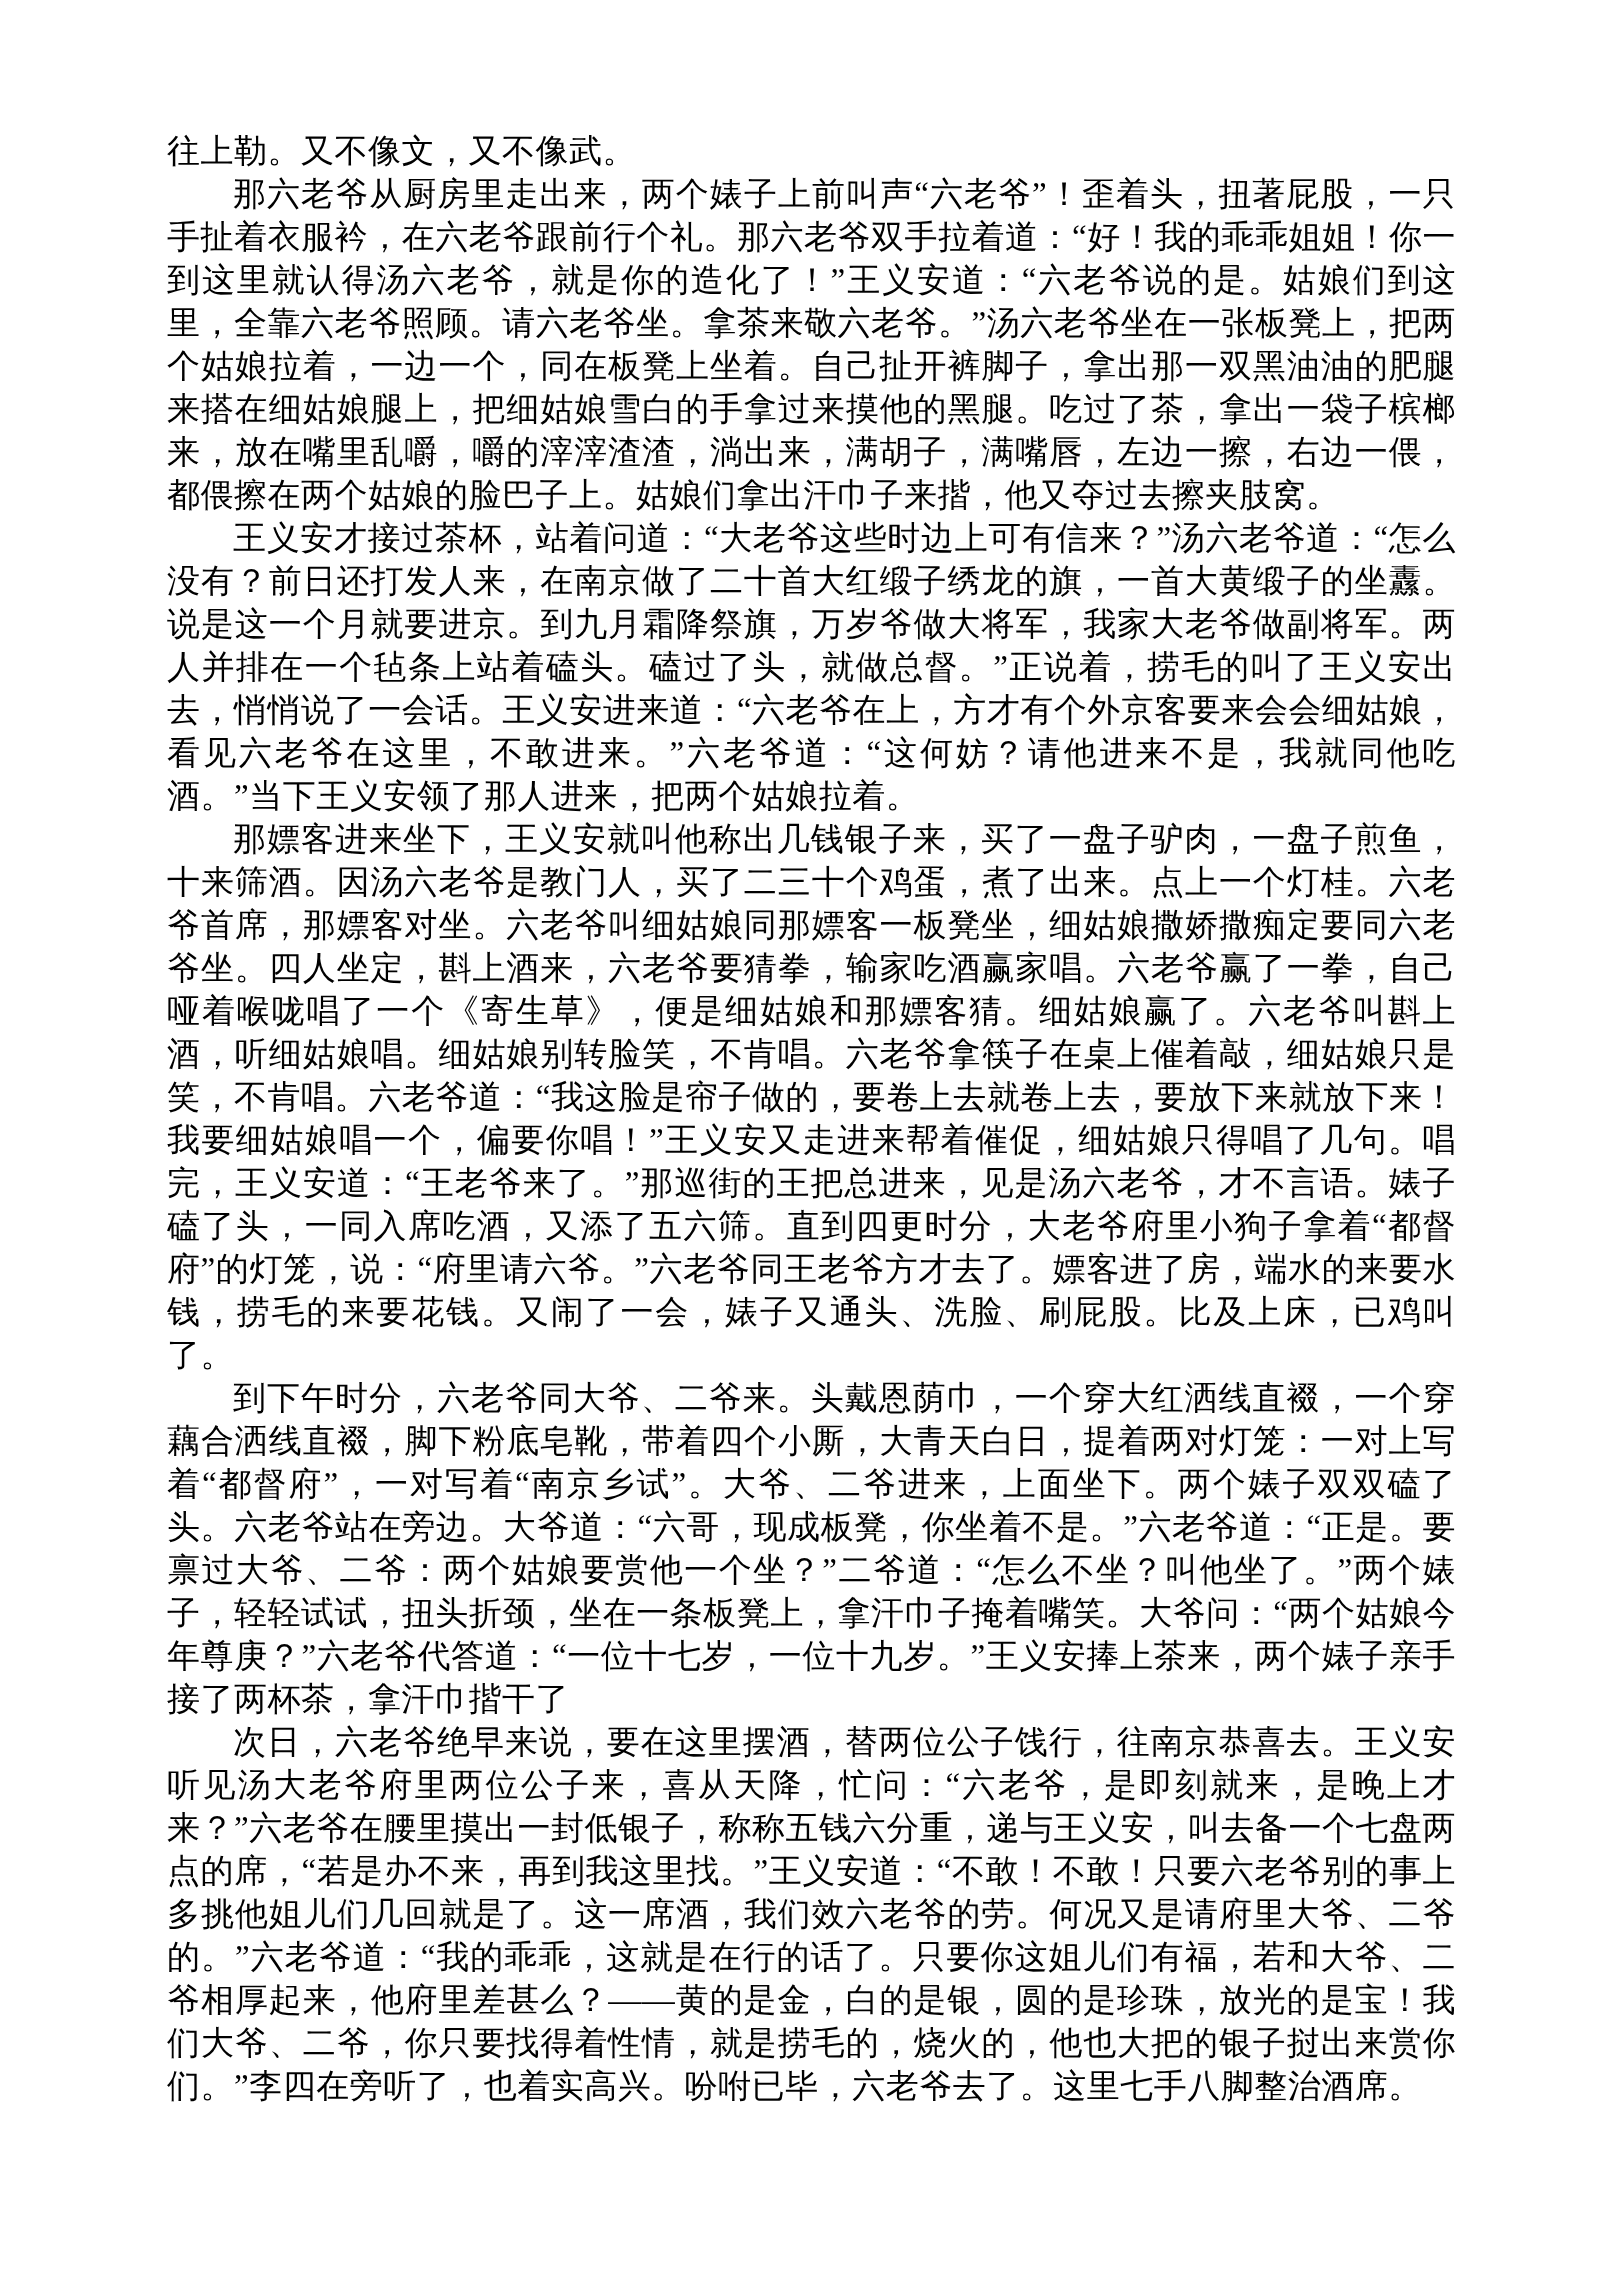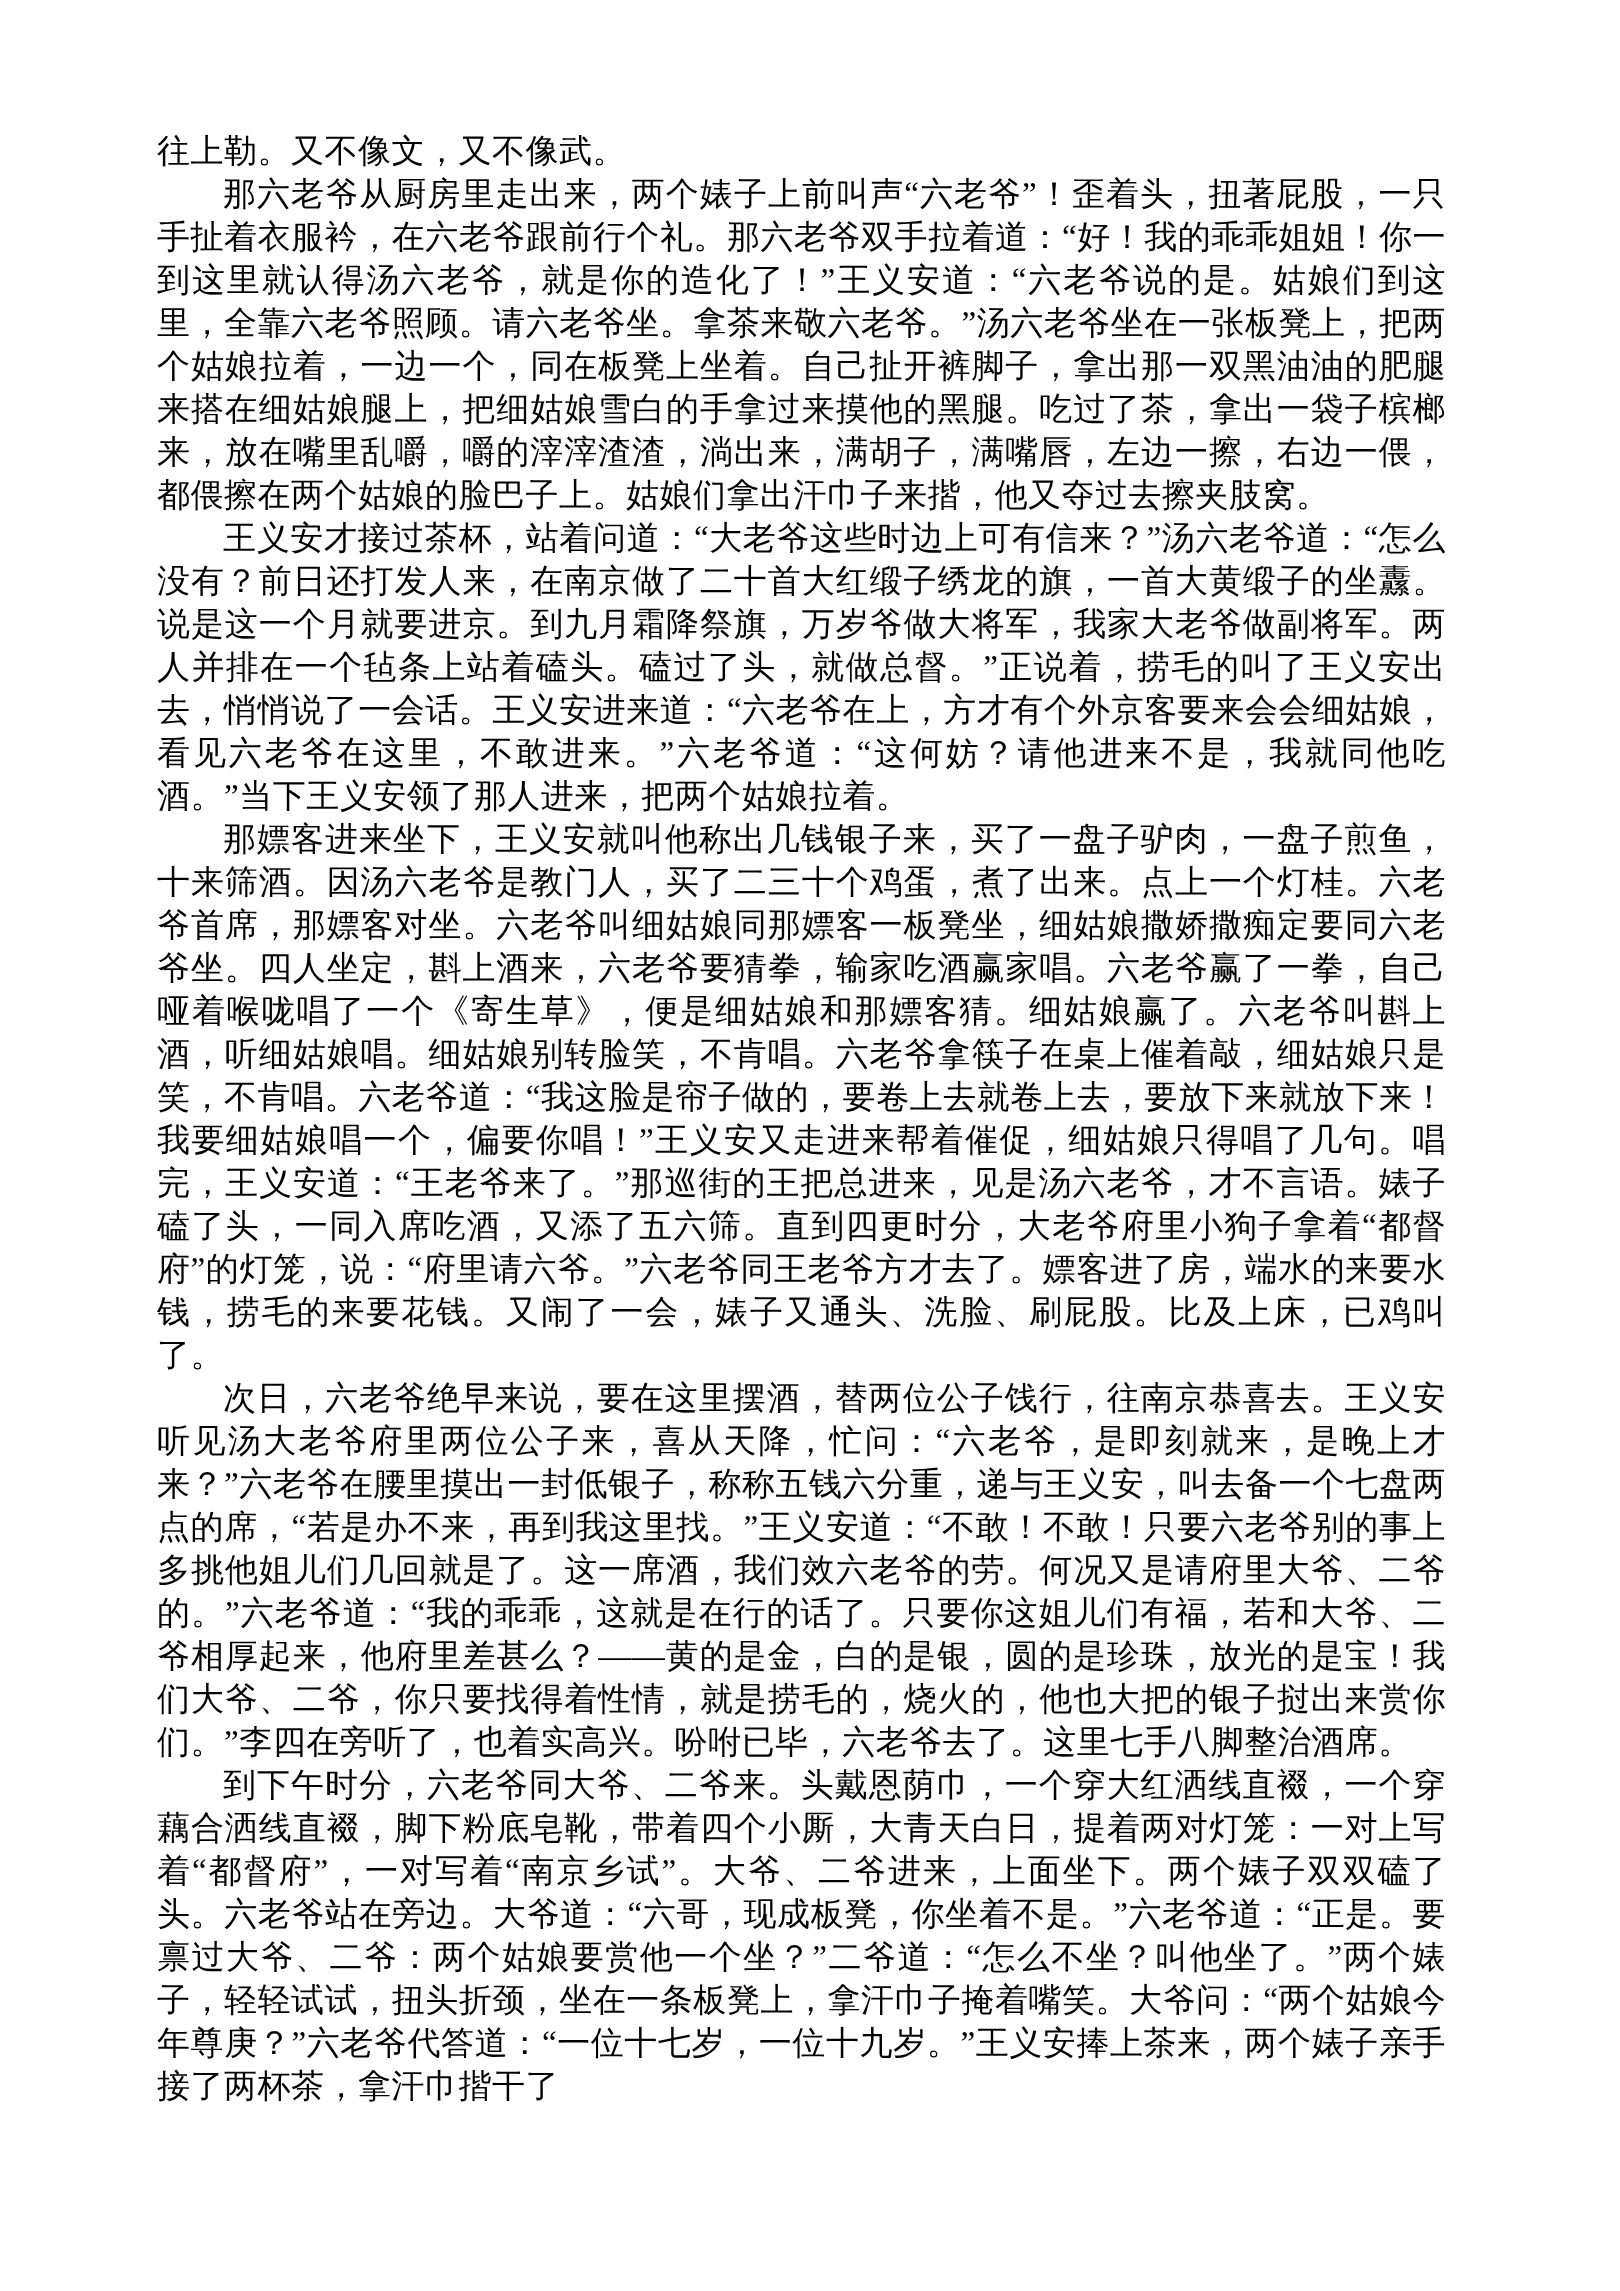--- a/index.html
+++ b/index.html
@@ -9,21 +9,21 @@
   }
   .page {
     position: relative;
     width: 1620px;
     height: 2292px;
     background: #ffffff;
     overflow: hidden;
   }
   .text-block {
     position: absolute;
-    left: 157px;
+    left: 167px;
     top: 130px;
     width: 1289px;
     font-family: "Liberation Serif", "DejaVu Serif", serif;
     font-size: 33px;
     line-height: 43px;
     color: #000000;
     letter-spacing: 0.5px;
   }
   .text-block p {
     margin: 0;
@@ -38,17 +38,17 @@
 </style>
 </head>
 <body>
 
 <div class="page">
   <div class="text-block">
     <p>往上勒。又不像文，又不像武。</p>
     <p class="indent">那六老爷从厨房里走出来，两个婊子上前叫声“六老爷”！歪着头，扭著屁股，一只手扯着衣服衿，在六老爷跟前行个礼。那六老爷双手拉着道：“好！我的乖乖姐姐！你一到这里就认得汤六老爷，就是你的造化了！”王义安道：“六老爷说的是。姑娘们到这里，全靠六老爷照顾。请六老爷坐。拿茶来敬六老爷。”汤六老爷坐在一张板凳上，把两个姑娘拉着，一边一个，同在板凳上坐着。自己扯开裤脚子，拿出那一双黑油油的肥腿来搭在细姑娘腿上，把细姑娘雪白的手拿过来摸他的黑腿。吃过了茶，拿出一袋子槟榔来，放在嘴里乱嚼，嚼的滓滓渣渣，淌出来，满胡子，满嘴唇，左边一擦，右边一偎，都偎擦在两个姑娘的脸巴子上。姑娘们拿出汗巾子来揩，他又夺过去擦夹肢窝。</p>
     <p class="indent">王义安才接过茶杯，站着问道：“大老爷这些时边上可有信来？”汤六老爷道：“怎么没有？前日还打发人来，在南京做了二十首大红缎子绣龙的旗，一首大黄缎子的坐纛。说是这一个月就要进京。到九月霜降祭旗，万岁爷做大将军，我家大老爷做副将军。两人并排在一个毡条上站着磕头。磕过了头，就做总督。”正说着，捞毛的叫了王义安出去，悄悄说了一会话。王义安进来道：“六老爷在上，方才有个外京客要来会会细姑娘，看见六老爷在这里，不敢进来。”六老爷道：“这何妨？请他进来不是，我就同他吃酒。”当下王义安领了那人进来，把两个姑娘拉着。</p>
     <p class="indent">那嫖客进来坐下，王义安就叫他称出几钱银子来，买了一盘子驴肉，一盘子煎鱼，十来筛酒。因汤六老爷是教门人，买了二三十个鸡蛋，煮了出来。点上一个灯桂。六老爷首席，那嫖客对坐。六老爷叫细姑娘同那嫖客一板凳坐，细姑娘撒娇撒痴定要同六老爷坐。四人坐定，斟上酒来，六老爷要猜拳，输家吃酒赢家唱。六老爷赢了一拳，自己哑着喉咙唱了一个《寄生草》，便是细姑娘和那嫖客猜。细姑娘赢了。六老爷叫斟上酒，听细姑娘唱。细姑娘别转脸笑，不肯唱。六老爷拿筷子在桌上催着敲，细姑娘只是笑，不肯唱。六老爷道：“我这脸是帘子做的，要卷上去就卷上去，要放下来就放下来！我要细姑娘唱一个，偏要你唱！”王义安又走进来帮着催促，细姑娘只得唱了几句。唱完，王义安道：“王老爷来了。”那巡街的王把总进来，见是汤六老爷，才不言语。婊子磕了头，一同入席吃酒，又添了五六筛。直到四更时分，大老爷府里小狗子拿着“都督府”的灯笼，说：“府里请六爷。”六老爷同王老爷方才去了。嫖客进了房，端水的来要水钱，捞毛的来要花钱。又闹了一会，婊子又通头、洗脸、刷屁股。比及上床，已鸡叫了。</p>
+    <p class="indent">到下午时分，六老爷同大爷、二爷来。头戴恩荫巾，一个穿大红洒线直裰，一个穿藕合洒线直裰，脚下粉底皂靴，带着四个小厮，大青天白日，提着两对灯笼：一对上写着“都督府”，一对写着“南京乡试”。大爷、二爷进来，上面坐下。两个婊子双双磕了头。六老爷站在旁边。大爷道：“六哥，现成板凳，你坐着不是。”六老爷道：“正是。要禀过大爷、二爷：两个姑娘要赏他一个坐？”二爷道：“怎么不坐？叫他坐了。”两个婊子，轻轻试试，扭头折颈，坐在一条板凳上，拿汗巾子掩着嘴笑。大爷问：“两个姑娘今年尊庚？”六老爷代答道：“一位十七岁，一位十九岁。”王义安捧上茶来，两个婊子亲手接了两杯茶，拿汗巾揩干了</p>
     <p class="indent">次日，六老爷绝早来说，要在这里摆酒，替两位公子饯行，往南京恭喜去。王义安听见汤大老爷府里两位公子来，喜从天降，忙问：“六老爷，是即刻就来，是晚上才来？”六老爷在腰里摸出一封低银子，称称五钱六分重，递与王义安，叫去备一个七盘两点的席，“若是办不来，再到我这里找。”王义安道：“不敢！不敢！只要六老爷别的事上多挑他姐儿们几回就是了。这一席酒，我们效六老爷的劳。何况又是请府里大爷、二爷的。”六老爷道：“我的乖乖，这就是在行的话了。只要你这姐儿们有福，若和大爷、二爷相厚起来，他府里差甚么？——黄的是金，白的是银，圆的是珍珠，放光的是宝！我们大爷、二爷，你只要找得着性情，就是捞毛的，烧火的，他也大把的银子挝出来赏你们。”李四在旁听了，也着实高兴。吩咐已毕，六老爷去了。这里七手八脚整治酒席。</p>
-    <p class="indent">到下午时分，六老爷同大爷、二爷来。头戴恩荫巾，一个穿大红洒线直裰，一个穿藕合洒线直裰，脚下粉底皂靴，带着四个小厮，大青天白日，提着两对灯笼：一对上写着“都督府”，一对写着“南京乡试”。大爷、二爷进来，上面坐下。两个婊子双双磕了头。六老爷站在旁边。大爷道：“六哥，现成板凳，你坐着不是。”六老爷道：“正是。要禀过大爷、二爷：两个姑娘要赏他一个坐？”二爷道：“怎么不坐？叫他坐了。”两个婊子，轻轻试试，扭头折颈，坐在一条板凳上，拿汗巾子掩着嘴笑。大爷问：“两个姑娘今年尊庚？”六老爷代答道：“一位十七岁，一位十九岁。”王义安捧上茶来，两个婊子亲手接了两杯茶，拿汗巾揩干了</p>
   </div>
 </div>
 
 
 </body></html>

